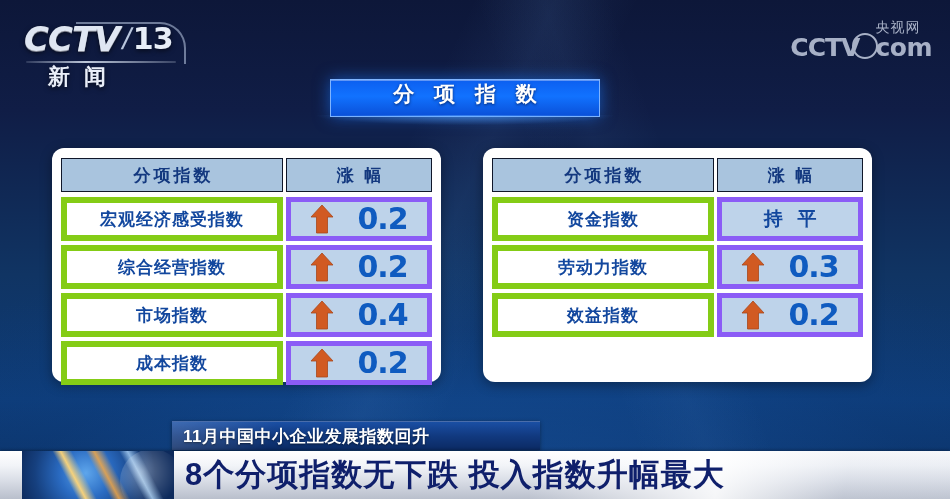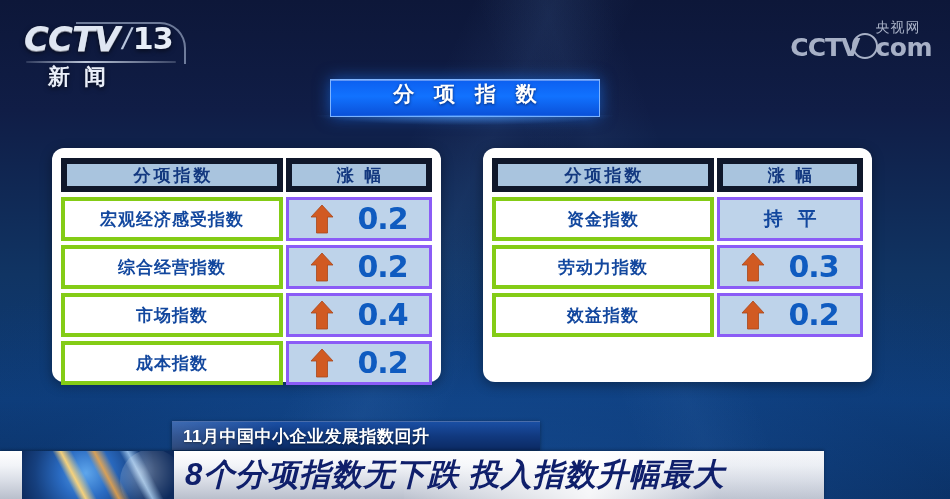--- a/index.html
+++ b/index.html
@@ -91,37 +91,37 @@
     position:absolute;top:148px;width:389px;height:234px;
     background:#ffffff;border-radius:12px;
     box-shadow:0 3px 12px rgba(0,0,0,.35);
     padding:10px 9px 9px 9px;box-sizing:border-box;
   }
   .card.left{left:52px;}
   .card.right{left:483px;}
 
   .thead{display:flex;height:34px;margin-bottom:5px;}
   .thead .th{
-    background:#a9c4de;border:6px solid #0f172a;box-sizing:border-box;
+    background:#a9c4de;border:1px solid #0f172a;box-sizing:border-box;
     display:flex;align-items:center;justify-content:center;
     font-size:17px;font-weight:bold;color:#13387f;letter-spacing:3px;text-indent:3px;
   }
   .th.name{flex:0 0 222px;margin-right:3px;}
   .th.val{flex:1;}
 
   .trow{display:flex;height:44px;margin-bottom:4px;}
   .trow:last-child{margin-bottom:0;}
   .cell-name{
     flex:0 0 222px;margin-right:3px;background:#ffffff;
-    border:4px solid #84cc16;box-sizing:border-box;
+    border:6px solid #84cc16;box-sizing:border-box;
     display:flex;align-items:center;justify-content:center;
     font-size:17px;font-weight:bold;color:#12479e;letter-spacing:1px;
   }
   .cell-val{
-    flex:1;background:#bed3ea;border:3px solid #8b5cf6;box-sizing:border-box;
+    flex:1;background:#bed3ea;border:5px solid #8b5cf6;box-sizing:border-box;
     display:flex;align-items:center;justify-content:center;gap:23px;
   }
   .arrow{width:24px;height:30px;display:block;}
   .num{
     font-family:"DejaVu Sans",sans-serif;font-size:30px;font-weight:bold;color:#0f5bc0;
     line-height:1;letter-spacing:-1px;
   }
   .flat{
     font-size:19px;font-weight:bold;color:#12479e;letter-spacing:5px;text-indent:5px;font-family:Liberation Serif, serif;
   }
@@ -138,26 +138,25 @@
     font-size:17px;font-weight:bold;color:#ffffff;letter-spacing:.5px;margin-left:11px;
     text-shadow:0 1px 2px rgba(0,0,0,.55);
   }
   .strap-top:before{
     content:"";position:absolute;left:0;top:0;width:100%;height:100%;
     background:linear-gradient(110deg, rgba(255,255,255,.16) 0%, rgba(255,255,255,0) 28%);
     pointer-events:none;
   }
 
   .strap-main{
-    position:absolute;left:0;top:451px;width:824px;height:48px;
+    position:absolute;left:0;top:451px;width:950px;height:48px;
     background:linear-gradient(180deg,#ffffff 0%,#f2f4f8 30%,#d9dde6 62%,#b9bfcc 100%);
     display:flex;align-items:center;
     box-shadow:0 -1px 3px rgba(0,0,0,.3);
     overflow:hidden;
-    font-style:italic;
   }
   .strap-main:after{
     content:"";position:absolute;right:0;top:0;width:420px;height:100%;
     background:linear-gradient(100deg, rgba(255,255,255,0) 0%, rgba(255,255,255,.85) 45%, rgba(210,216,228,.2) 75%);
     pointer-events:none;
   }
   .globe{
     position:absolute;left:22px;top:-6px;width:152px;height:56px;
     background:
       radial-gradient(circle at 42% 50%, #5ea6ec 0%, #2a6bc2 28%, #16407f 55%, #0d2a5c 75%),

